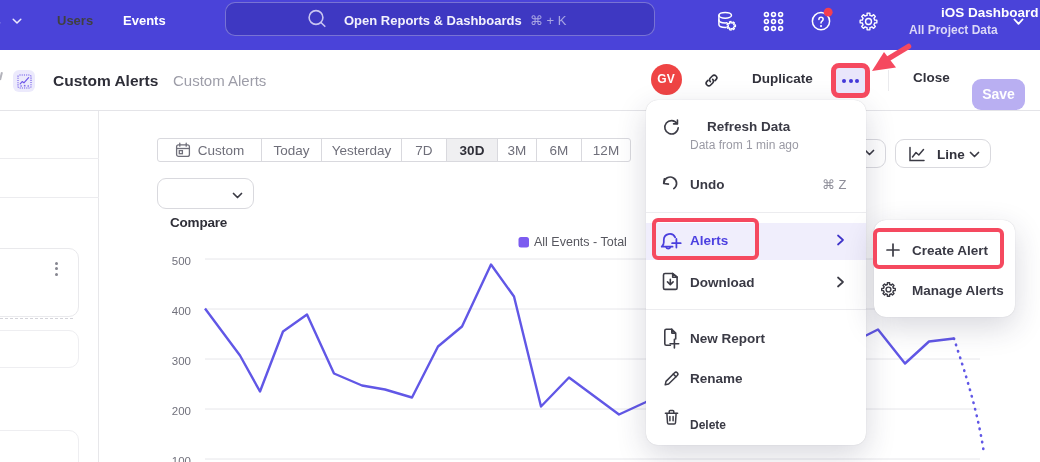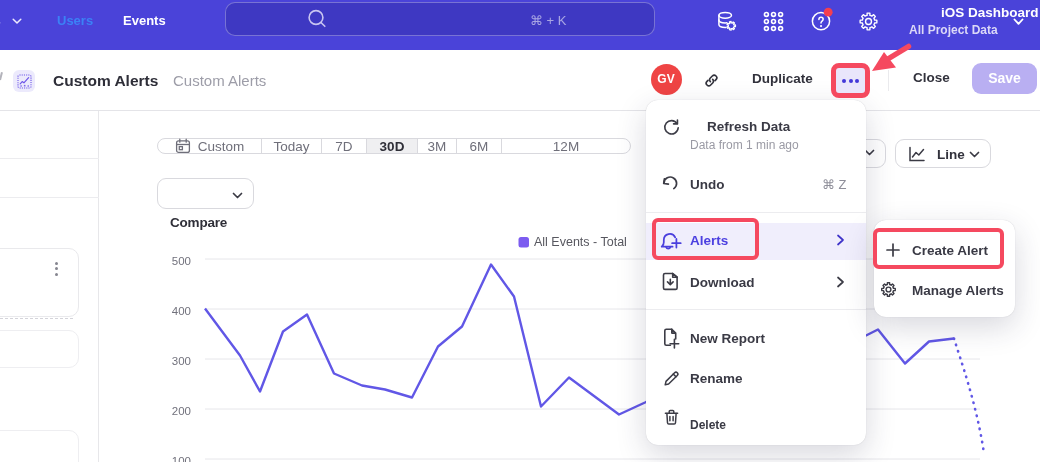--- a/index.html
+++ b/index.html
@@ -10,28 +10,29 @@
 </style>
 </head>
 <body>
 <div id="stage">
 
   <div class="abs" id="topbar" style="left:0;top:0;width:1040px;height:50px;background:#4a43d9;"></div>
   <div class="abs" style="left:-44px;top:13px;color:#fff;font-size:13px;font-weight:700;">Boards</div>
   <svg class="abs" style="left:12px;top:18px;" width="10" height="7" viewBox="0 0 10 7">
     <path d="M1.2 1.2 L5 5 L8.8 1.2" fill="none" stroke="#eceafd" stroke-width="1.5" stroke-linecap="round" stroke-linejoin="round"></path>
   </svg>
-  <div class="abs" style="left:57px;top:13px;color:#3b82f6;font-size:13px;font-weight:700;">Users</div>
+  <div class="abs" style="left:57px;top:13px;color:#404040;font-size:13px;font-weight:700;">Users</div>
   <div class="abs" style="left:123px;top:13px;color:#fff;font-size:13px;font-weight:700;">Events</div>
 
   <div class="abs" style="left:225px;top:2px;width:430px;height:34px;background:rgba(25,18,112,0.22);border:1px solid rgba(255,255,255,0.30);border-radius:10px;"></div>
   <svg class="abs" style="left:307px;top:9px;" width="20" height="20" viewBox="0 0 20 20">
     <circle cx="9" cy="8.5" r="6.9" fill="none" stroke="#c9c5f1" stroke-width="1.6"></circle>
     <path d="M14 13.5 L17.8 17.3" stroke="#c9c5f1" stroke-width="1.6" stroke-linecap="round"></path>
   </svg>
+  <div class="abs" style="left:344px;top:13px;color:#f2f1fc;font-size:13px;font-weight:700;">Open Reports &amp; Dashboards</div>
   <div class="abs" style="left:530px;top:13px;color:rgba(255,255,255,0.55);font-size:13px;font-weight:400;">⌘ + K</div>
 
   <svg class="abs" style="left:715px;top:10px;" width="23" height="23" viewBox="0 0 23 23">
     <g fill="none" stroke="#fff" stroke-width="1.5" stroke-linecap="round">
       <ellipse cx="10.2" cy="5.3" rx="6.3" ry="2.9"></ellipse>
       <path d="M3.9 5.3 V14.6 c0 1.6 2.8 2.9 6.3 2.9 0.25 0 0.5 0 0.75 -0.02"></path>
       <path d="M3.9 10 c0 1.6 2.8 2.9 6.3 2.9 0.5 0 1 -0.03 1.45 -0.08"></path>
       <path d="M 20.42 14.99 A 4.30 4.30 0 0 1 20.42 16.61 L 19.00 16.55 A 2.90 2.90 0 0 1 18.53 17.53 L 19.46 18.60 A 4.30 4.30 0 0 1 18.20 19.60 L 17.36 18.46 A 2.90 2.90 0 0 1 16.30 18.70 L 16.05 20.10 A 4.30 4.30 0 0 1 14.47 19.74 L 14.85 18.37 A 2.90 2.90 0 0 1 14.00 17.69 L 12.74 18.36 A 4.30 4.30 0 0 1 12.04 16.91 L 13.35 16.34 A 2.90 2.90 0 0 1 13.35 15.26 L 12.04 14.69 A 4.30 4.30 0 0 1 12.74 13.24 L 14.00 13.91 A 2.90 2.90 0 0 1 14.85 13.23 L 14.47 11.86 A 4.30 4.30 0 0 1 16.05 11.50 L 16.30 12.90 A 2.90 2.90 0 0 1 17.36 13.14 L 18.20 12.00 A 4.30 4.30 0 0 1 19.46 13.00 L 18.53 14.07 A 2.90 2.90 0 0 1 19.00 15.05 Z" stroke-width="1.3" stroke-linejoin="round"></path>
     </g>
   </svg>
@@ -82,46 +83,47 @@
   <div class="abs" style="left:650.5px;top:64px;width:31px;height:31px;border-radius:50%;background:#ef4444;color:#fff;font-size:12px;font-weight:700;text-align:center;line-height:31px;">GV</div>
   <svg class="abs" style="left:704px;top:73px;" width="15" height="15" viewBox="0 0 18 18">
     <g fill="none" stroke="#33333d" stroke-width="2" stroke-linecap="round">
       <path d="M7.6 10.4 a3.1 3.1 0 0 1 0 -4.4 l2.4 -2.4 a3.1 3.1 0 0 1 4.4 4.4 l-1.2 1.2"></path>
       <path d="M10.4 7.6 a3.1 3.1 0 0 1 0 4.4 l-2.4 2.4 a3.1 3.1 0 0 1 -4.4 -4.4 l1.2 -1.2"></path>
     </g>
   </svg>
   <div class="abs" style="left:752px;top:70.5px;color:#32323c;font-size:13.5px;font-weight:700;">Duplicate</div>
   <div class="abs" style="left:888px;top:70px;width:1px;height:21px;background:#eaeaed;"></div>
   <div class="abs" style="left:913px;top:70px;color:#32323c;font-size:13.5px;font-weight:700;">Close</div>
-  <div class="abs" style="left:972px;top:63px;width:65px;height:31px;background:#b9aff2;border-radius:9px;color:#fff;font-size:14px;font-weight:700;text-align:center;line-height:31px;">Save</div>
+  <div class="abs" style="left:972px;top:79px;width:53px;height:31px;background:#b9aff2;border-radius:9px;color:#fff;font-size:14px;font-weight:700;text-align:center;line-height:31px;">Save</div>
 
   <div class="abs" style="left:98px;top:111px;width:1px;height:351px;background:#e7e7ea;"></div>
   <div class="abs" style="left:0;top:158px;width:99px;height:1px;background:#ececef;"></div>
   <div class="abs" style="left:0;top:197px;width:99px;height:1px;background:#ececef;"></div>
   <div class="abs" style="left:-20px;top:248px;width:99px;height:69px;border:1px solid #e9e9ec;border-radius:10px;background:#fff;"></div>
   <div class="abs" style="left:55px;top:261.5px;width:3px;height:3px;border-radius:50%;background:#85858f;"></div>
   <div class="abs" style="left:55px;top:267px;width:3px;height:3px;border-radius:50%;background:#85858f;"></div>
   <div class="abs" style="left:55px;top:272.5px;width:3px;height:3px;border-radius:50%;background:#85858f;"></div>
   <div class="abs" style="left:0;top:318px;width:73px;border-top:1.6px dashed #d4d4da;"></div>
   <div class="abs" style="left:-20px;top:330px;width:99px;height:38px;border:1px solid #eeeef1;border-radius:10px;background:#fff;"></div>
   <div class="abs" style="left:-20px;top:430px;width:99px;height:60px;border:1px solid #eeeef1;border-radius:10px;background:#fff;"></div>
 
-  <div class="abs" id="segwrap" style="left:157px;top:138px;width:474px;height:16px;border:1px solid #d9d9de;border-radius:9px;display:flex;align-items:stretch;font-size:13.5px;color:#6f6f7a;">
+  <div class="abs" id="segwrap" style="left:157px;top:138px;width:474px;height:24px;border:1px solid #d9d9de;border-radius:3px;display:flex;align-items:stretch;font-size:13.5px;color:#6f6f7a;">
     <div style="width:104px;display:flex;align-items:center;justify-content:center;gap:7px;border-right:1px solid #d9d9de;">
       <svg width="16" height="16" viewBox="0 0 16 16">
           <g fill="none" stroke="#6f6f7a" stroke-width="1.3">
             <rect x="1.6" y="2.8" width="12.8" height="11.6" rx="2"></rect>
             <path d="M1.6 6.5 H14.4"></path>
             <path d="M4.8 1.2 v3 M11.2 1.2 v3" stroke-linecap="round"></path>
             <rect x="4.3" y="8.6" width="3.1" height="3.1"></rect>
           </g>
         </svg>
       <span>Custom</span>
     </div>
     <div style="width:60px;display:flex;align-items:center;justify-content:center;border-right:1px solid #d9d9de;">Today</div>
+    <div style="width:80px;display:flex;align-items:center;justify-content:center;border-right:1px solid #d9d9de;">Yesterday</div>
     <div style="width:45px;display:flex;align-items:center;justify-content:center;border-right:1px solid #d9d9de;">7D</div>
     <div style="width:51px;display:flex;align-items:center;justify-content:center;border-right:1px solid #d9d9de;background:#efeff1;color:#2f2f38;font-weight:700;">30D</div>
     <div style="width:39px;display:flex;align-items:center;justify-content:center;border-right:1px solid #d9d9de;">3M</div>
     <div style="width:45px;display:flex;align-items:center;justify-content:center;border-right:1px solid #d9d9de;">6M</div>
     <div style="flex:1;display:flex;align-items:center;justify-content:center;">12M</div>
   </div>
 
   <div class="abs" style="left:800px;top:139px;width:86px;height:29px;border:1px solid #d9d9de;border-radius:9px;"></div>
   <svg class="abs" style="left:864px;top:149px;" width="11" height="8" viewBox="0 0 11 8">
     <path d="M1.5 1.5 L5.5 5.5 L9.5 1.5" fill="none" stroke="#3a3a44" stroke-width="1.7" stroke-linecap="round" stroke-linejoin="round"></path>

